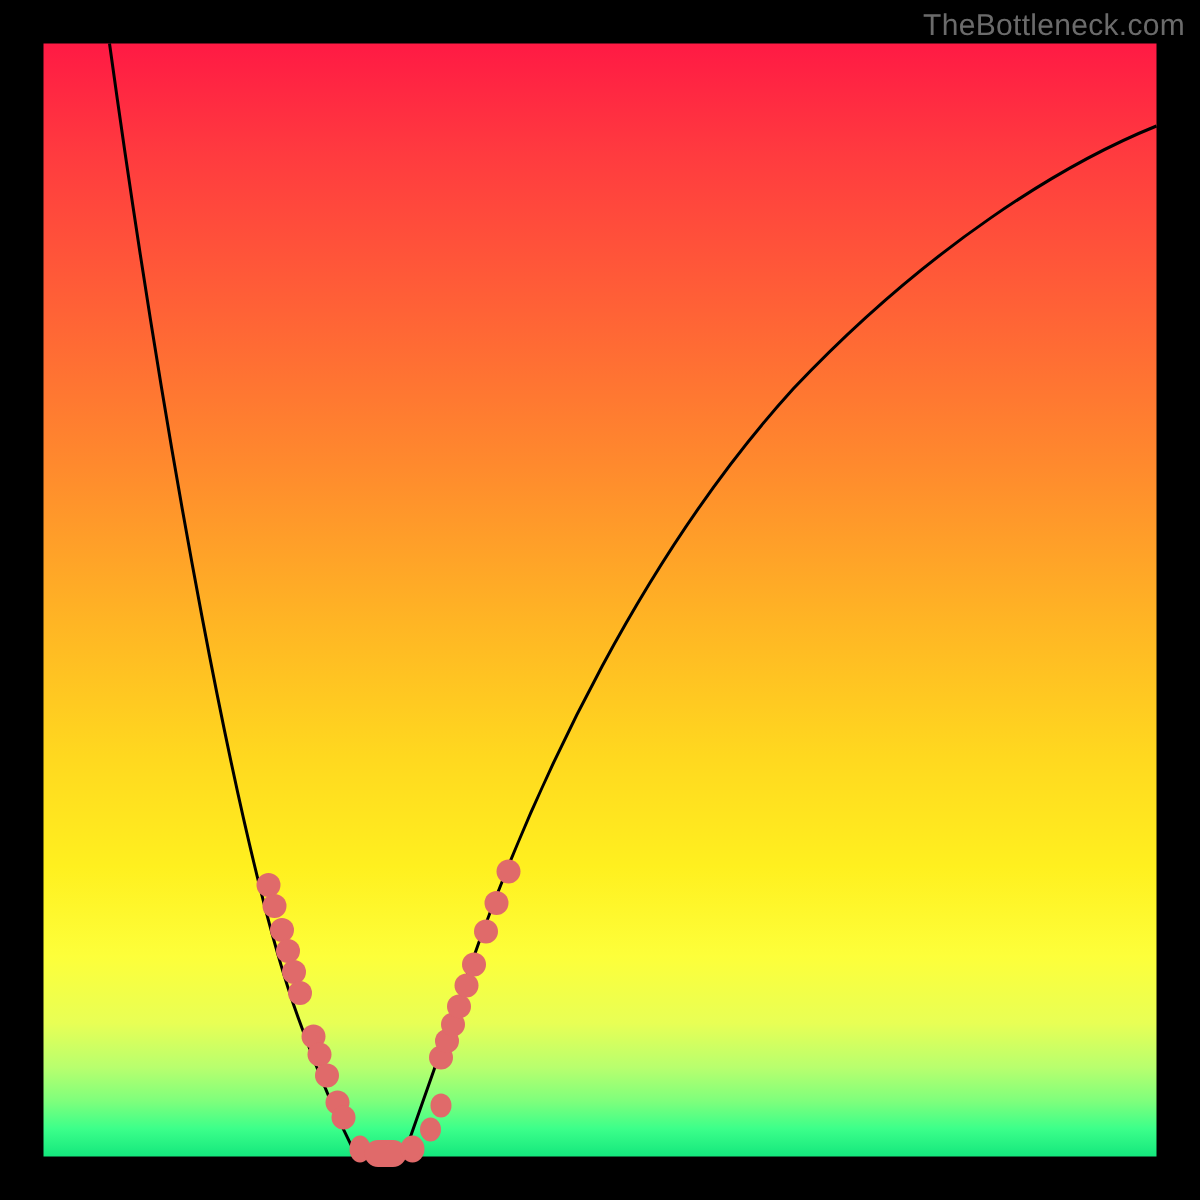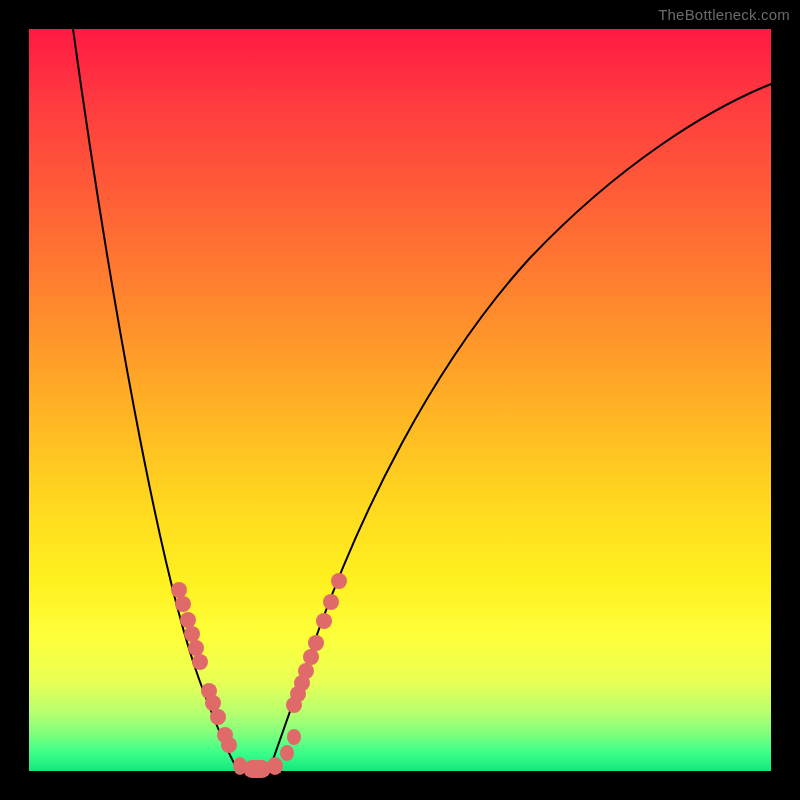--- a/index.html
+++ b/index.html
@@ -39,21 +39,21 @@
       #7fff7c 95%,
       #3cff8a 97.5%,
       #14e77d 100%
     );
   }
   .watermark {
     position: absolute;
     top: 6px;
     right: 10px;
     color: #6b6b6b;
-    font-size: 15px;
+    font-size: 20px;
     font-weight: 500;
     letter-spacing: 0.2px;
     z-index: 10;
   }
   svg.curve-layer {
     position: absolute;
     left: 0;
     top: 0;
     width: 742px;
     height: 742px;

